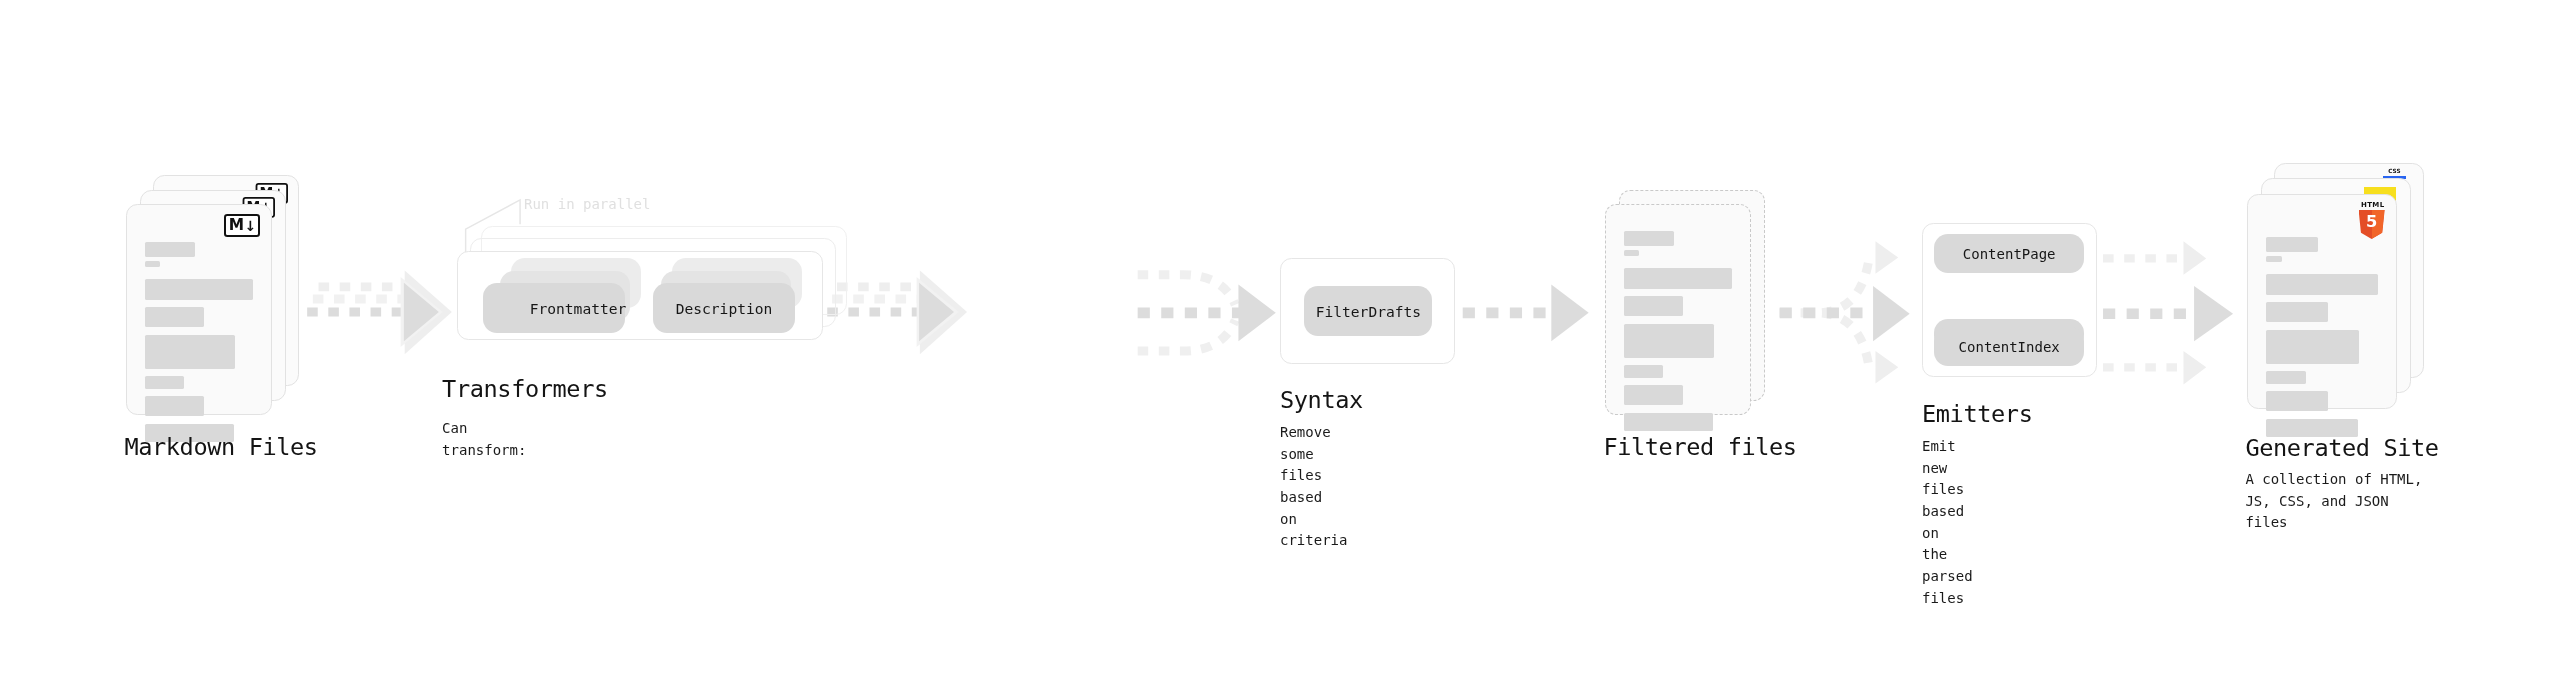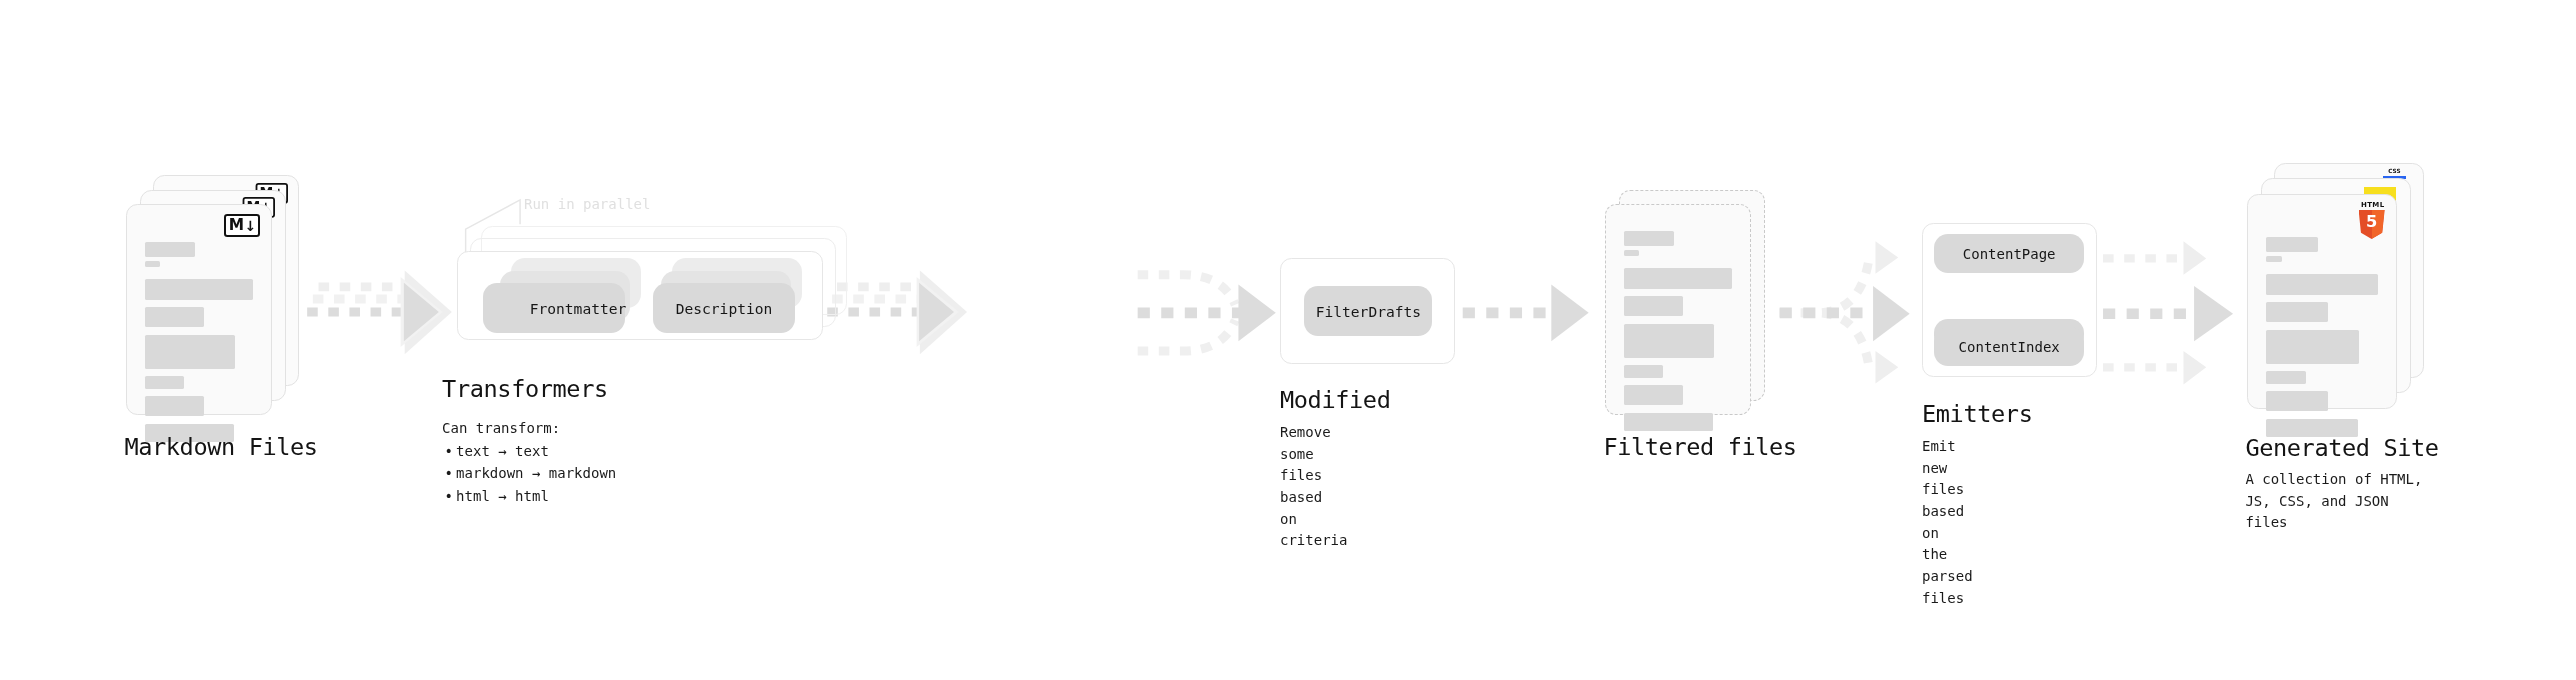--- a/index.html
+++ b/index.html
@@ -318,34 +318,29 @@
     <div class="chip" style="left:36px; top:88px; width:142px; height:50px;padding-left:48px;">Frontmatter</div>
 
     <div class="chip ghost2" style="left:225px; top:63px; width:130px; height:50px;"></div>
     <div class="chip ghost1" style="left:214px; top:76px; width:130px; height:50px;"></div>
     <div class="chip" style="left:206px; top:88px; width:142px; height:50px;">Description</div>
 
     <div class="title" style="position:absolute; left:-4.9px; top:180px;">Transformers</div>
 
     <div style="position:absolute; left:-4.9px; top:223px;">
       <div class="desc-head">Can transform:</div>
-      <ul class="bullets">
-        <li>text → text</li>
-        <li>markdown → markdown</li>
-        <li>html → html</li>
-      </ul>
     </div>
   </div>
 
 
   <div class="node" style="left:1280px; top:258px;">
     <div class="group-box solid-bg" style="left:0px; top:0px; width:175px; height:106px;"></div>
     <div class="chip" style="left:24.4px; top:28px; width:128px; height:50px;">FilterDrafts</div>
 
-    <div class="title" style="position:absolute; left:0px; top:128px;">Modified</div>
+    <div class="title" style="position:absolute; left:0px; top:128px;">Syntax</div>
     <div class="desc" style="position:absolute; left:0px; top:164px;">Remove some files based
 on criteria</div>
   </div>
 
   <div class="node" style="left:1605px; top:175px;">
     <div class="card-stack" style="width:179px; height:244px;">
       <div class="card dashed" style="left:14px; top:14.6px; width:146px; height:211px;"></div>
       <div class="card dashed" style="left:0px; top:29px; width:146px; height:211px;">
         <div class="card-body" style="top:26px;">
           <div class="bar h-title"></div>

